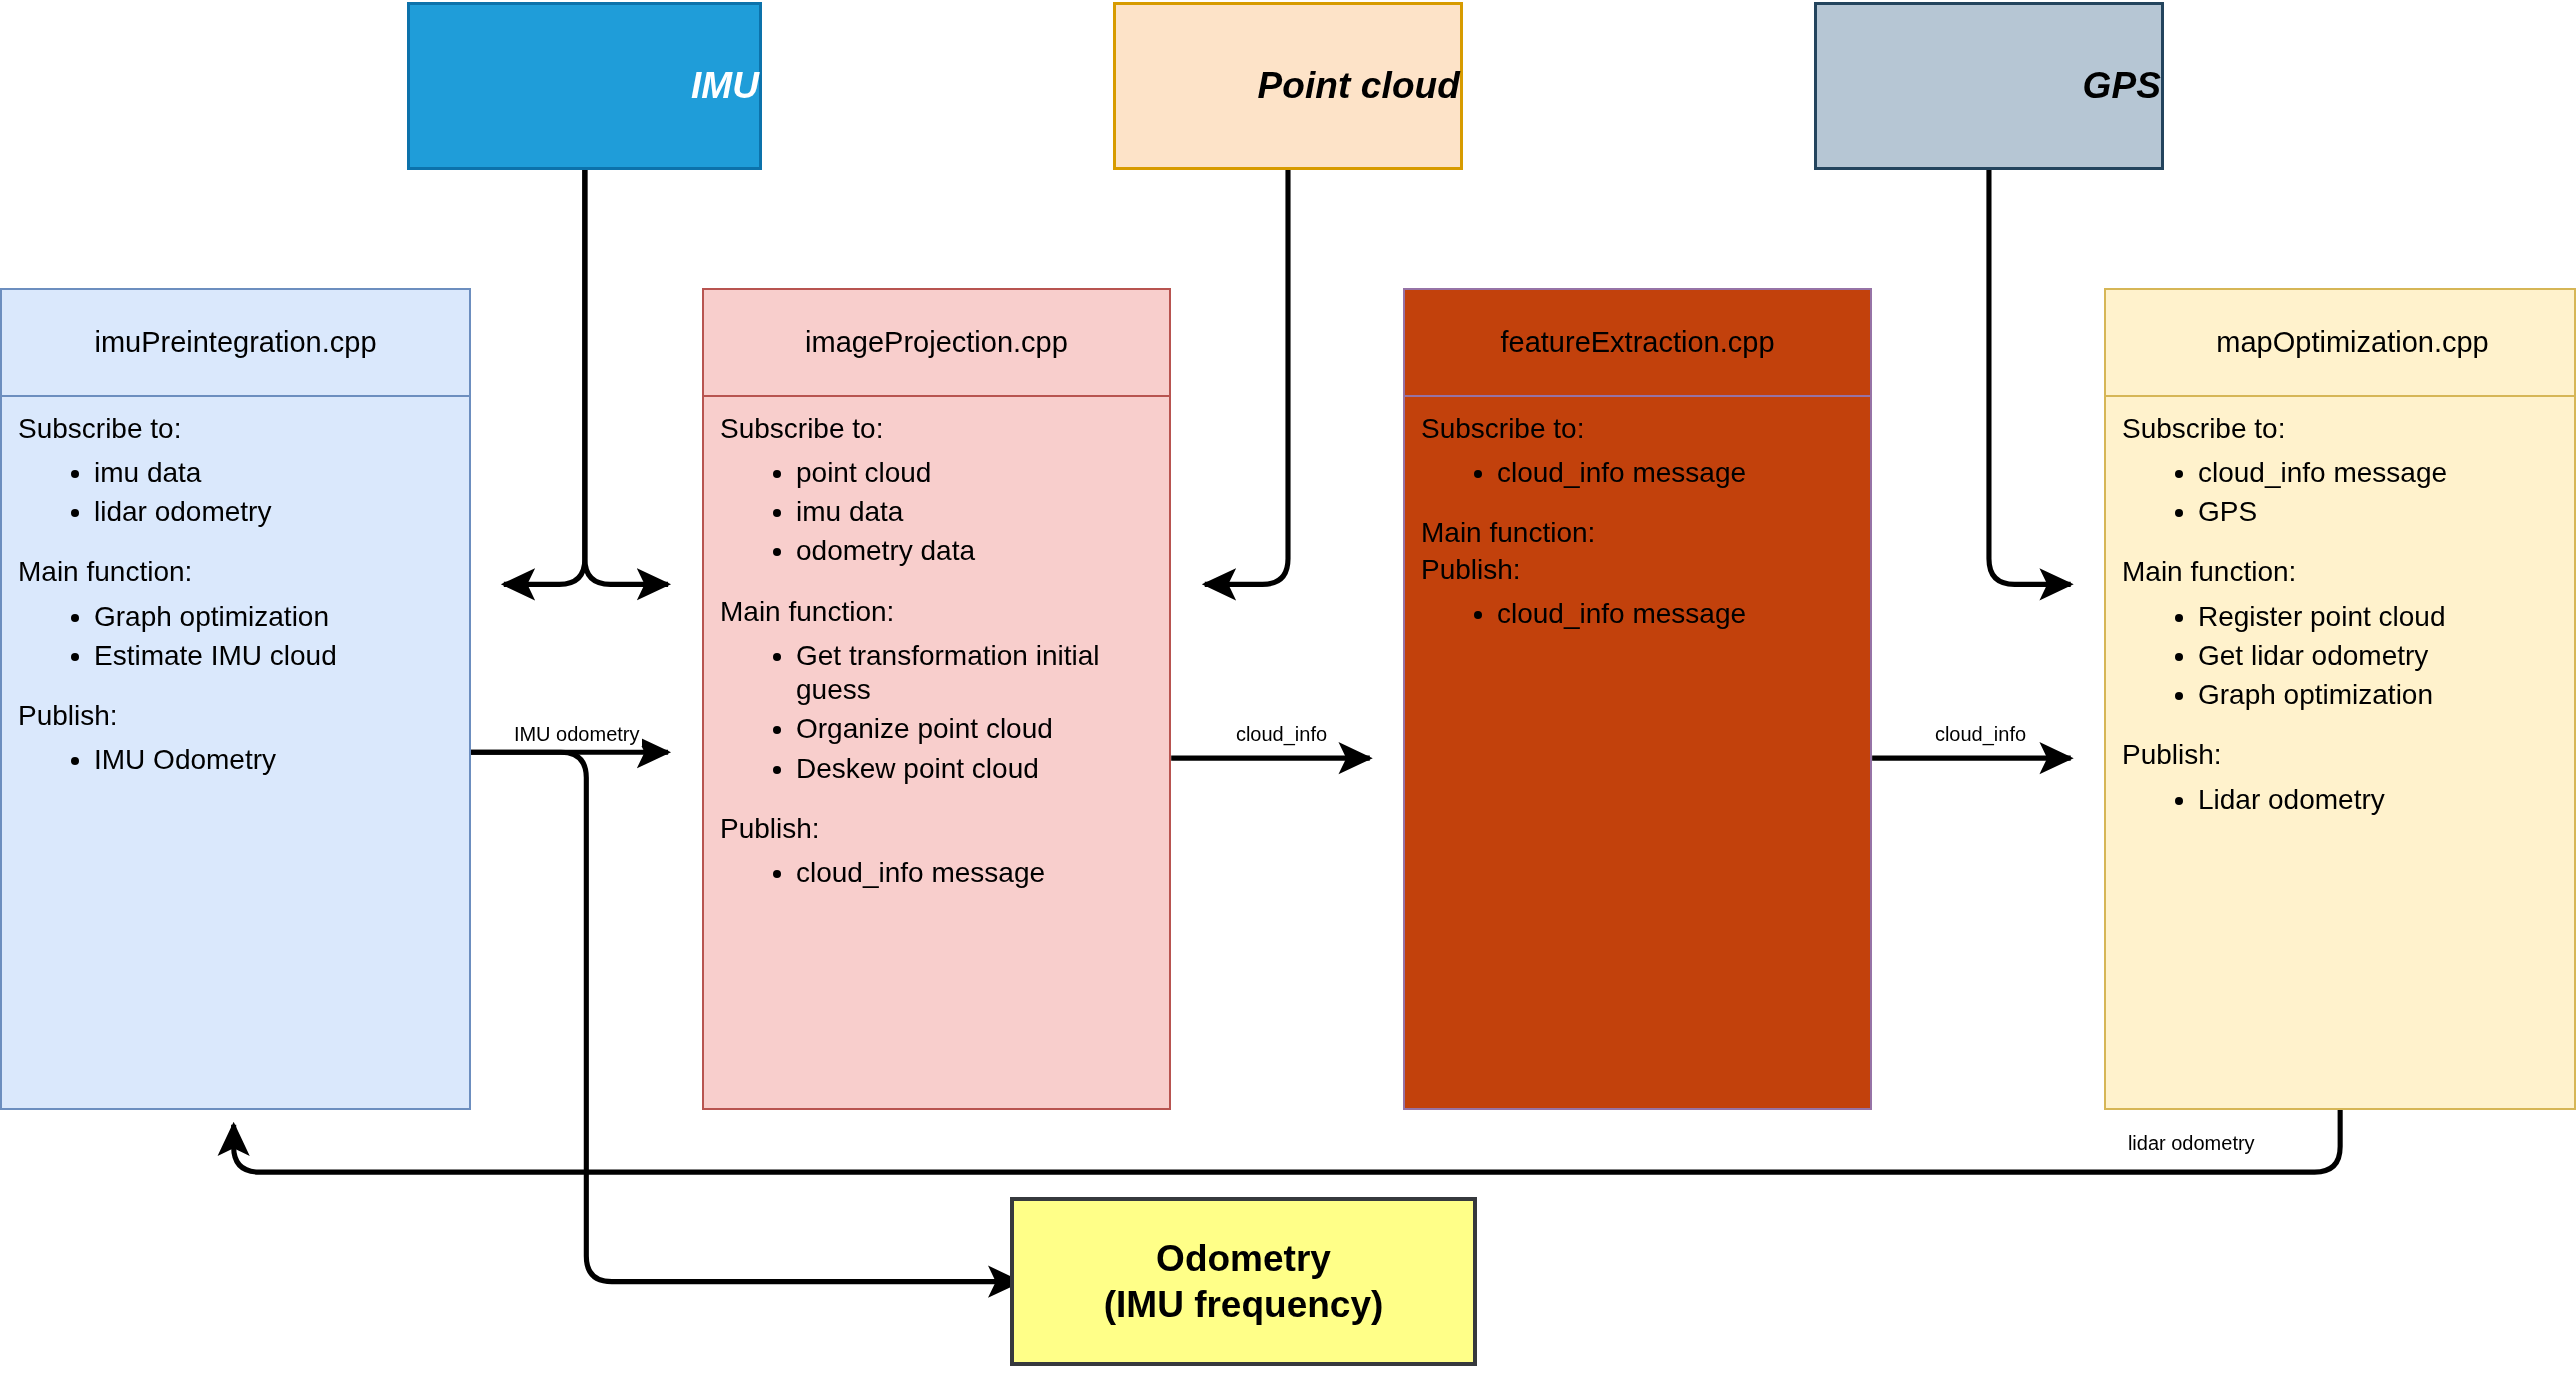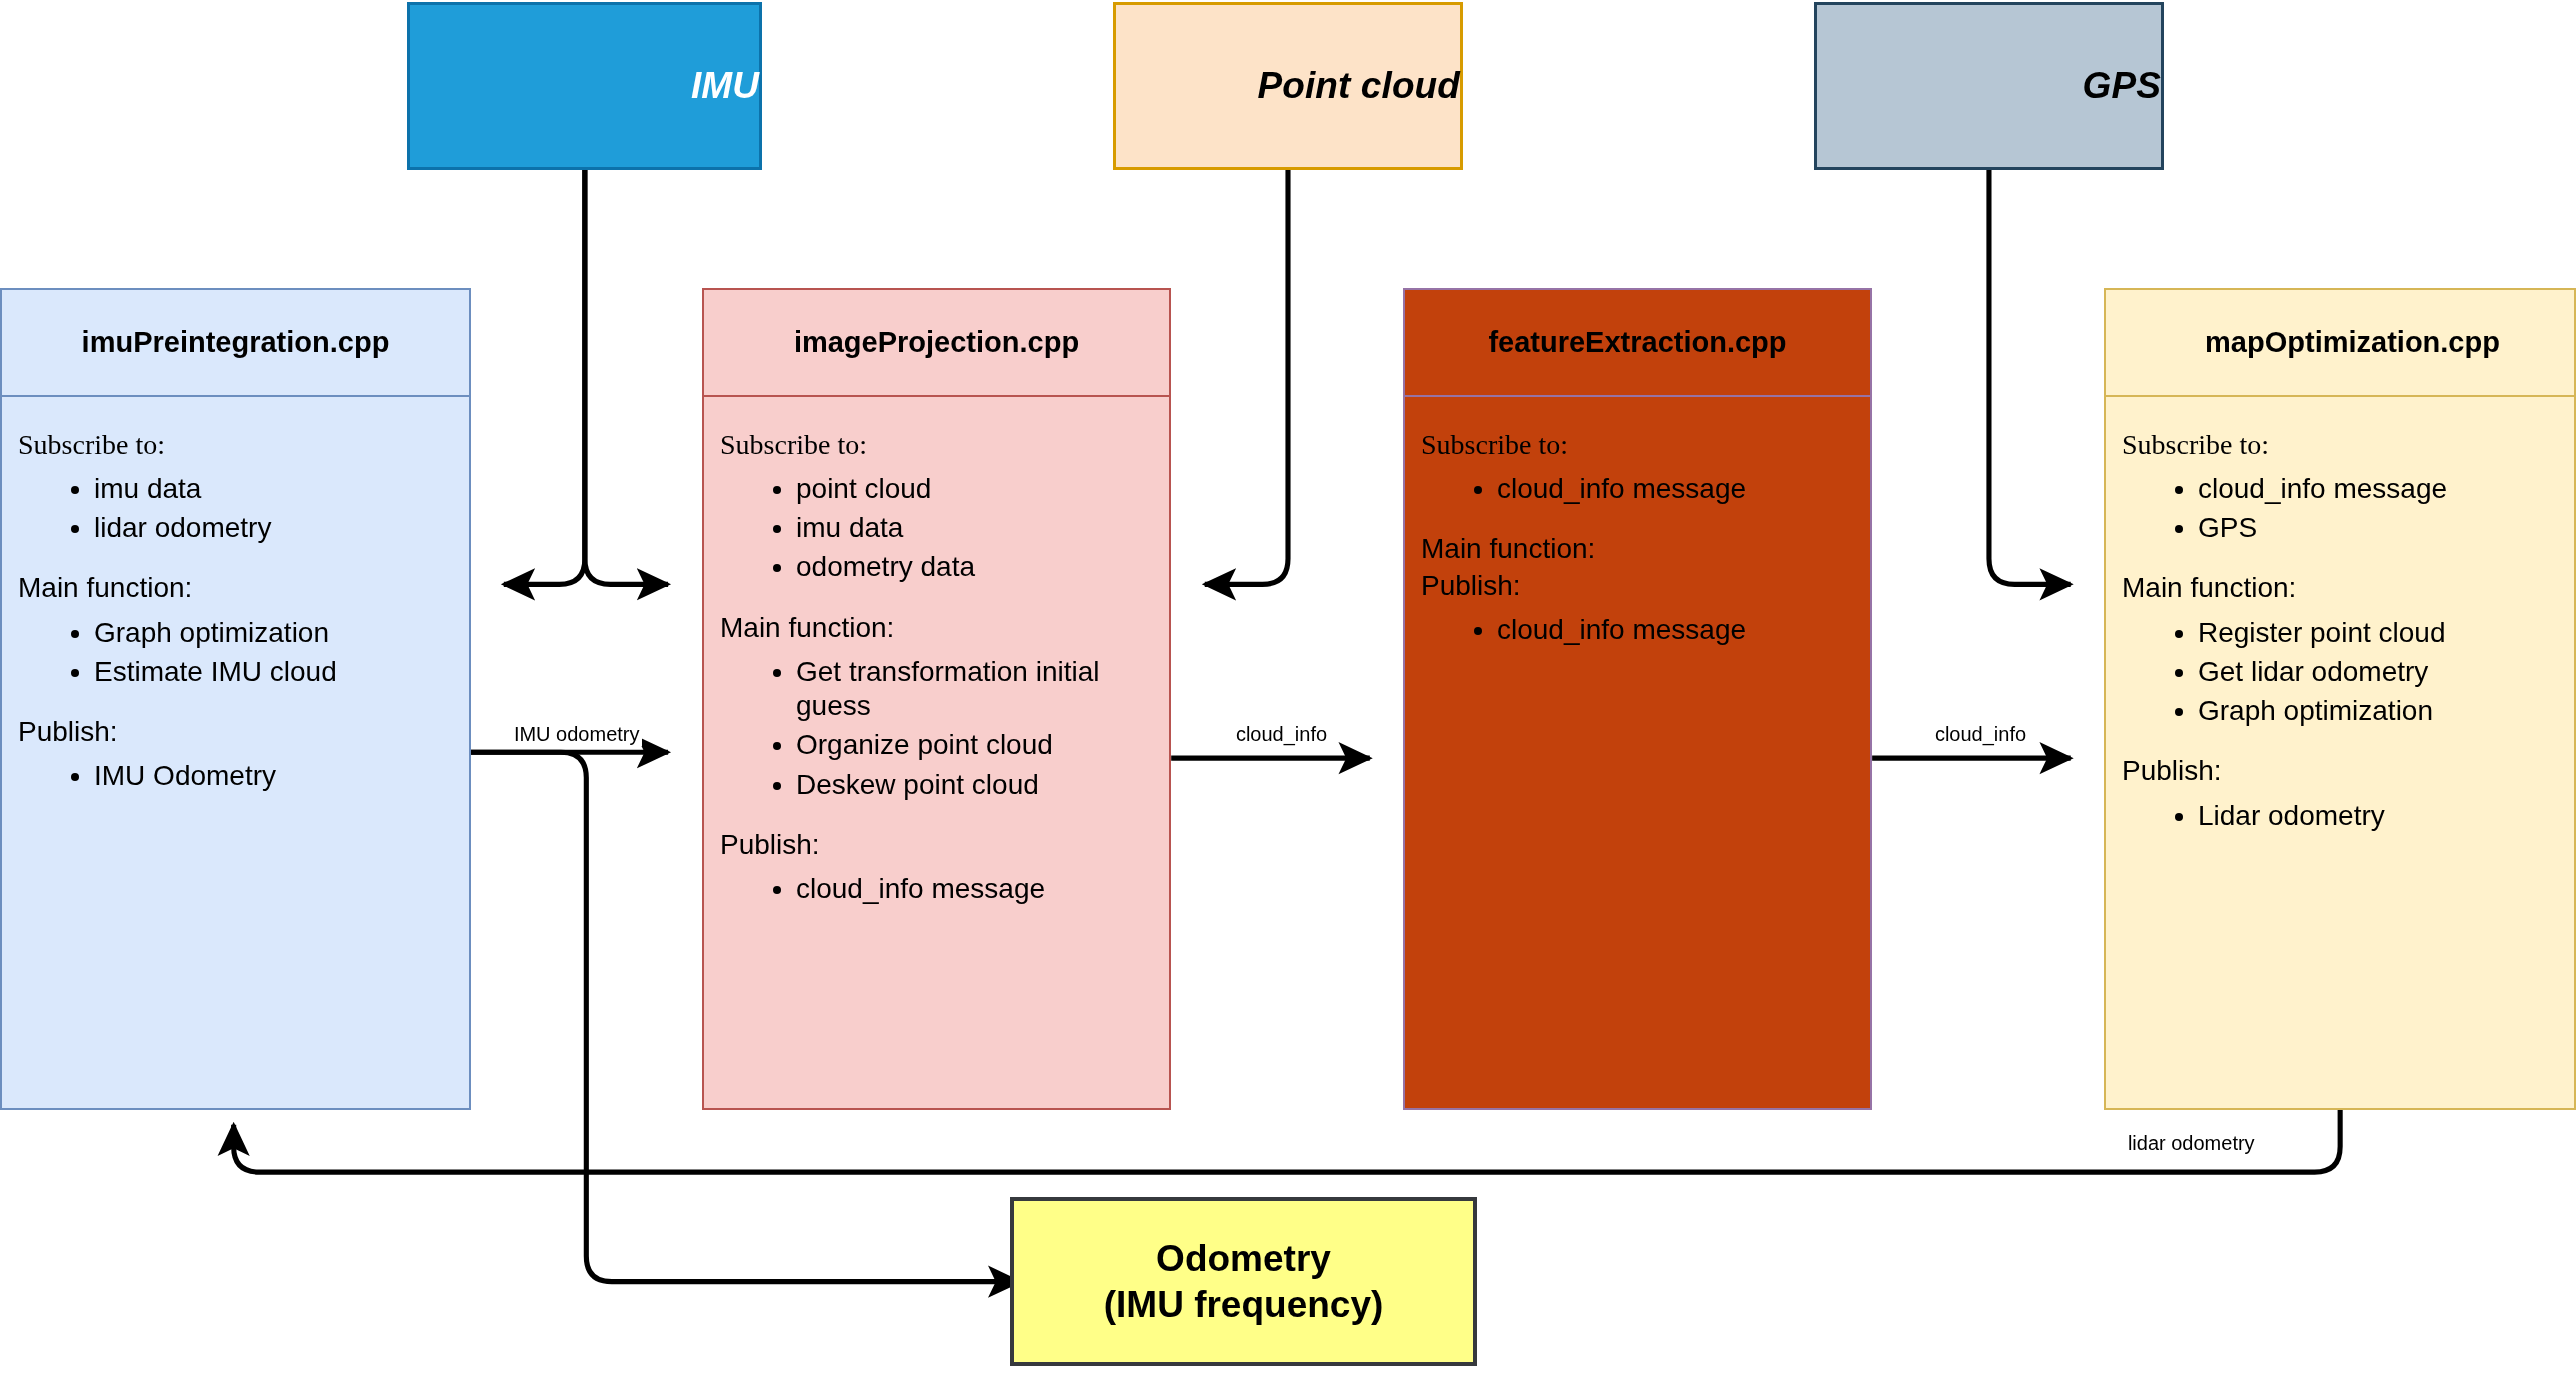--- a/index.html
+++ b/index.html
@@ -14,27 +14,27 @@
   #src-imu{left:407px;top:1.5px;width:355px;height:168px;
            background:#1f9dd9;border:3.7px solid #0c72ab;color:#ffffff;}
   #src-pointcloud{left:1113px;top:1.5px;width:350px;height:168px;
            background:#fde3c8;border:3.7px solid #d79b00;color:#000000;}
   #src-gps{left:1814px;top:1.5px;width:350px;height:168px;
            background:#b6c6d4;border:3.7px solid #23445d;color:#000000;}
 
   
   .node{position:absolute;box-sizing:border-box;}
   .node .hdr{box-sizing:border-box;display:flex;align-items:center;justify-content:center;
-             font-weight:bold;font-size:29px;height:107px;}
+             font-weight:normal;font-size:29px;height:107px;}
   .node .body{box-sizing:border-box;padding:14.6px 16px 11.7px 16px;font-size:28px;line-height:1.22;}
   .node .sec{margin:0 0 2.9px 0;}
   .node ul{margin:10.2px 0 26px 0;padding-left:76px;}
   .node li{margin:0 0 5.1px 0;}
   .node ul:last-child{margin-bottom:0;}
-  .node .sec.tight{margin-top:16px;font-family:Liberation Serif, serif;}
+  .node .sec.tight{margin-top:0;}
 
   
   #n-imu{left:0px;top:288px;width:471px;height:822px;
          background:#dae8fc;border:2.9px solid #6c8ebf;}
   #n-imu .hdr{border-bottom:2.9px solid #6c8ebf;}
   #n-ip{left:702px;top:288px;width:469px;height:822px;
          background:#f8cecc;border:2.9px solid #b85450;}
   #n-ip .hdr{border-bottom:2.9px solid #b85450;}
   #n-fe{left:1403px;top:288px;width:469px;height:822px;
          background:#c2410c;border:2.9px solid #9673a6;}

